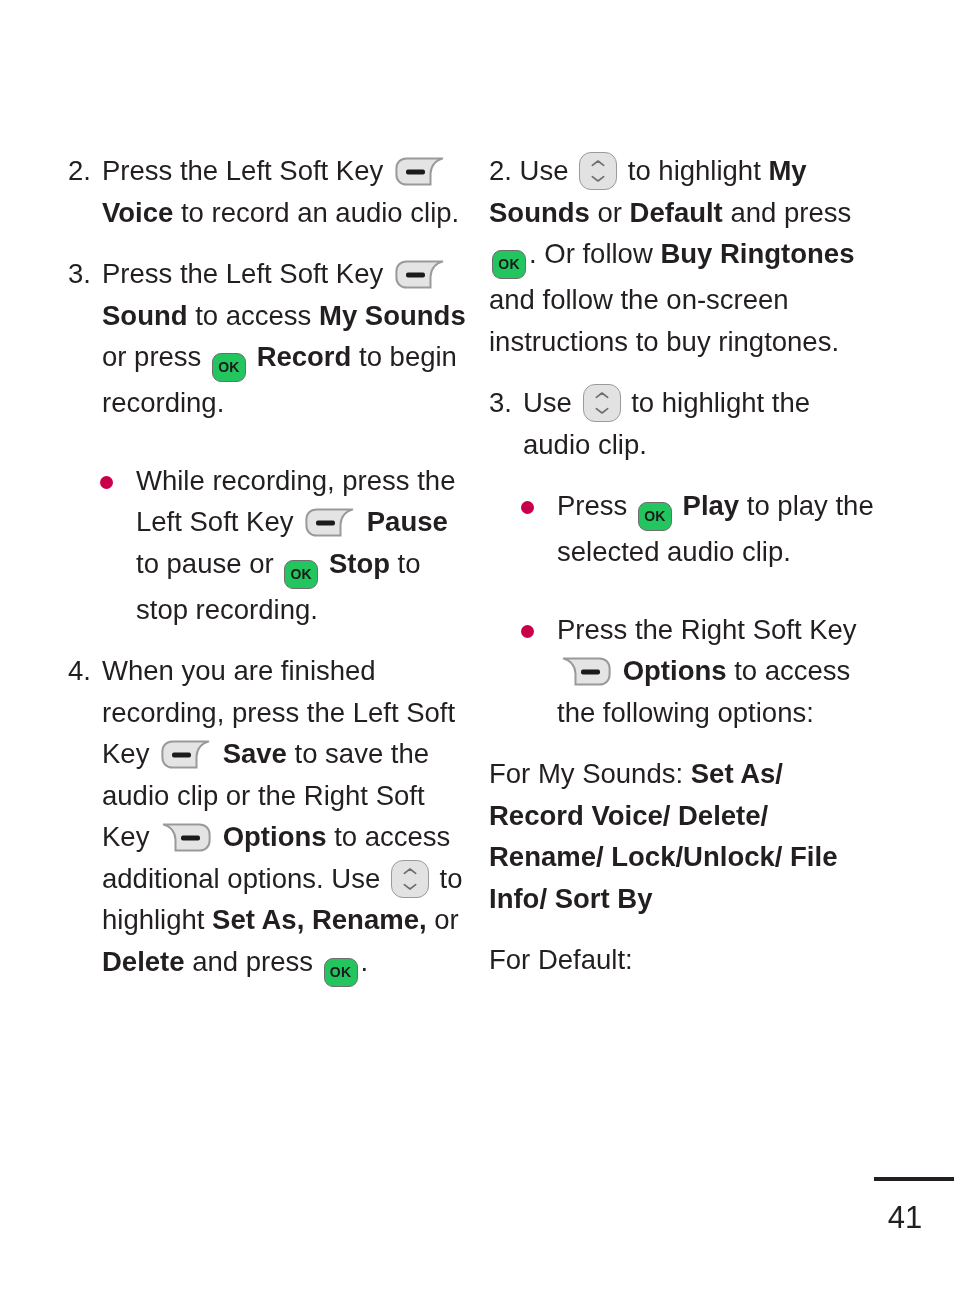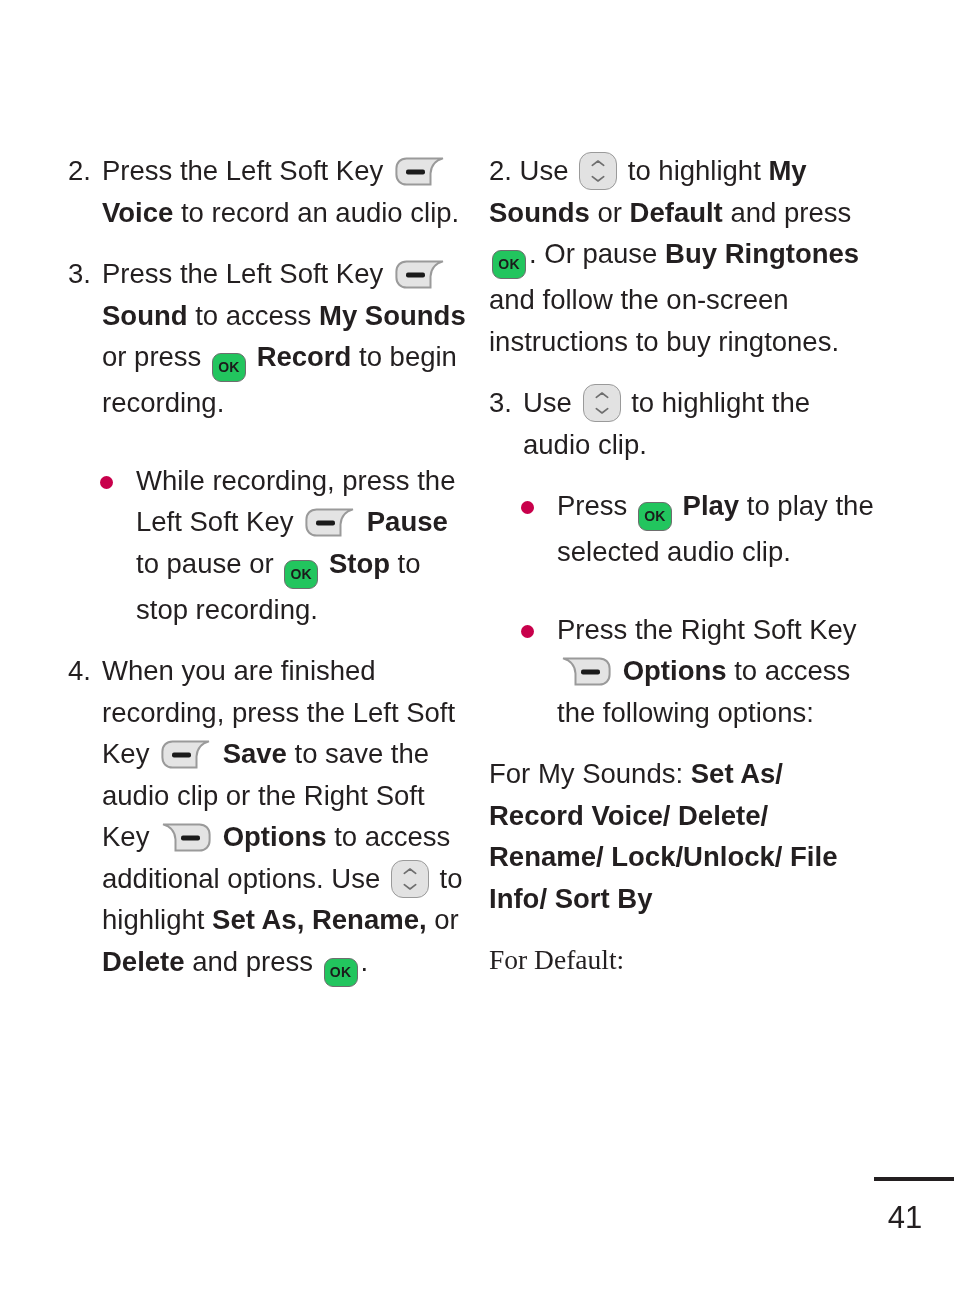--- a/index.html
+++ b/index.html
@@ -57,21 +57,21 @@
     position: absolute;
     left: 32px;
     top: 16px;
     width: 13px;
     height: 13px;
     border-radius: 50%;
     background: #c8004b;
   }
 
   .para { margin-bottom: 20px; }
-  .para:last-child { margin-bottom: 0; font-family: Liberation Serif, serif; }
+  .para:last-child { margin-bottom: 0; }
 
   b, .b { font-weight: bold; }
 
   
   .key {
     display: inline-block;
     vertical-align: -7px;
     position: relative;
   }
 
@@ -180,21 +180,21 @@
 
   </div>
 
   <div class="col col-right">
 
     <div class="step no-hang">
       <span class="num">2.</span>
       <span>Use </span><span class="key navkey"><svg viewBox="0 0 38 38">
             <path d="M13 13 L19 8.5 L25 13" fill="none" stroke="#6e6e6e" stroke-width="1.8" stroke-linecap="round" stroke-linejoin="round"></path>
             <path d="M13 25 L19 29.5 L25 25" fill="none" stroke="#6e6e6e" stroke-width="1.8" stroke-linecap="round" stroke-linejoin="round"></path>
-          </svg></span><span> to highlight </span><b>My Sounds</b><span> or </span><b>Default</b><span> and press </span><span class="key okkey">OK</span><span>. Or pause </span><b>Buy Ringtones</b><span> and follow the on-screen instructions to buy ringtones.</span>
+          </svg></span><span> to highlight </span><b>My Sounds</b><span> or </span><b>Default</b><span> and press </span><span class="key okkey">OK</span><span>. Or follow </span><b>Buy Ringtones</b><span> and follow the on-screen instructions to buy ringtones.</span>
     </div>
 
     <div class="step">
       <span class="num">3.</span>
       <span>Use </span><span class="key navkey"><svg viewBox="0 0 38 38">
             <path d="M13 13 L19 8.5 L25 13" fill="none" stroke="#6e6e6e" stroke-width="1.8" stroke-linecap="round" stroke-linejoin="round"></path>
             <path d="M13 25 L19 29.5 L25 25" fill="none" stroke="#6e6e6e" stroke-width="1.8" stroke-linecap="round" stroke-linejoin="round"></path>
           </svg></span><span> to highlight the audio clip.</span>
     </div>
 

